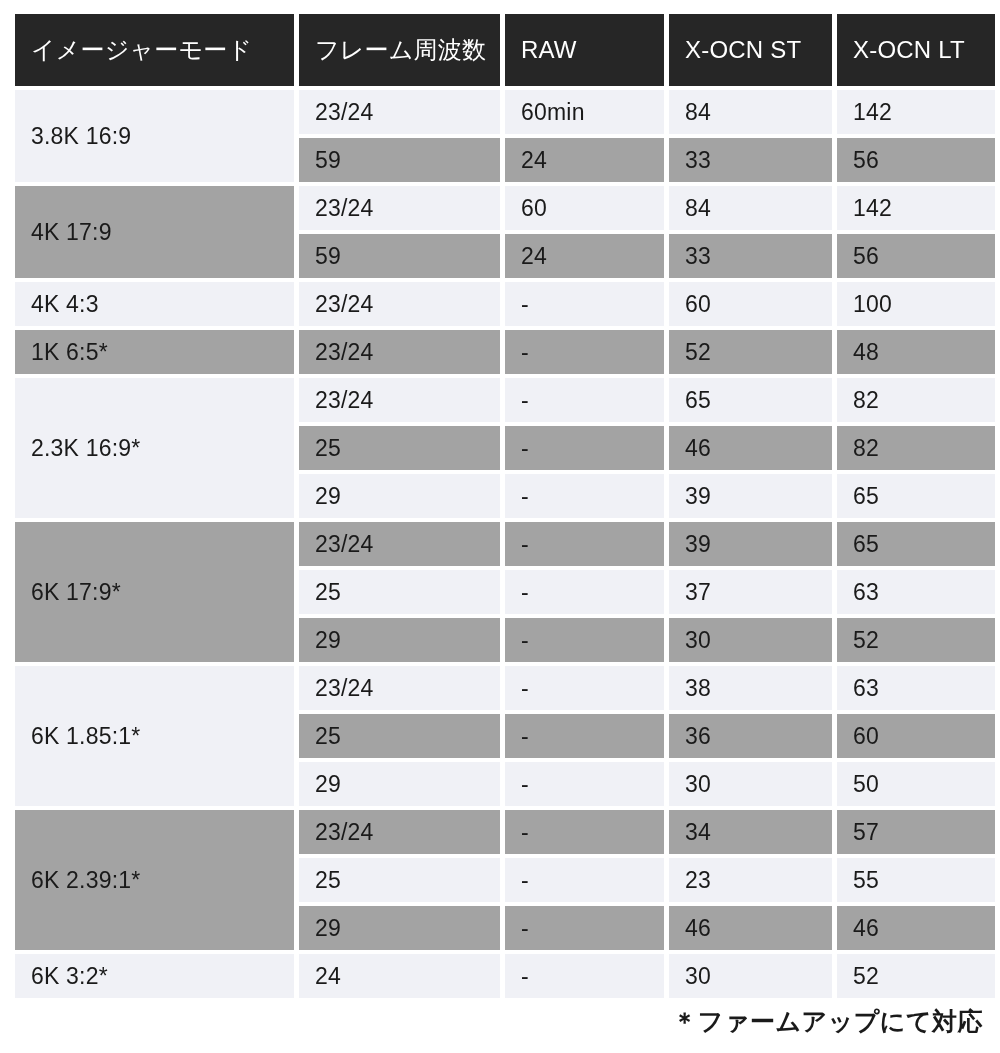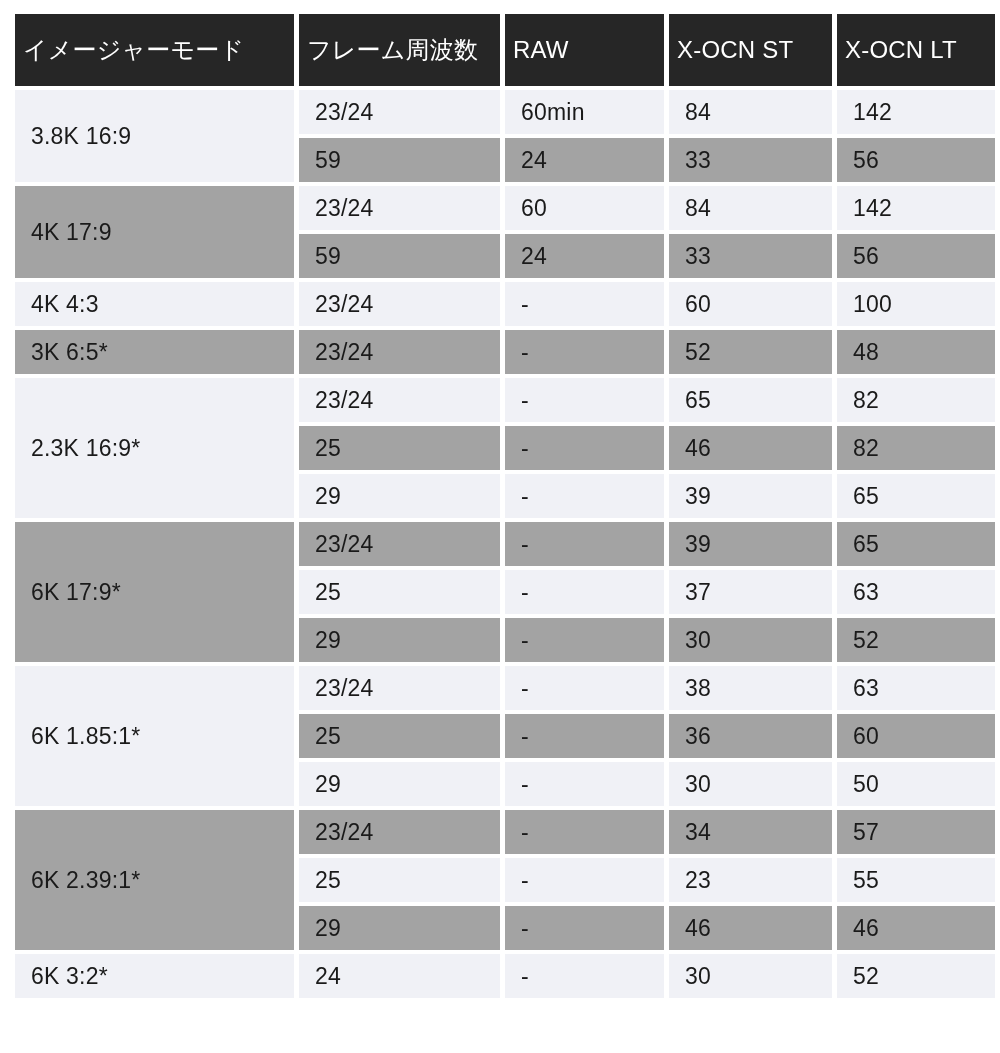--- a/index.html
+++ b/index.html
@@ -38,21 +38,21 @@
   table.spec col.c-raw    { width: 159px; }
   table.spec col.c-st     { width: 163px; }
   table.spec col.c-lt     { width: 158px; }
 
   table.spec th {
     background: #262626;
     color: #ffffff;
     font-weight: normal;
     font-size: 24px;
     text-align: left;
-    padding: 16px 0 16px 8px;
+    padding: 16px 0 16px 16px;
     height: 40px;
     vertical-align: middle;
     letter-spacing: 0.2px;
   }
   table.spec td {
     font-size: 23px;
     text-align: left;
     padding: 0 0 0 16px;
     height: 44px;
     vertical-align: middle;
@@ -126,21 +126,21 @@
             <td class="bg-blue">56</td>
           </tr>
           <tr>
             <td class="mode-cell bg-light" rowspan="1">4K 4:3</td>
             <td class="bg-light">23/24</td>
             <td class="bg-light">-</td>
             <td class="bg-light">60</td>
             <td class="bg-light">100</td>
           </tr>
           <tr>
-            <td class="mode-cell bg-blue" rowspan="1">3K 6:5*</td>
+            <td class="mode-cell bg-blue" rowspan="1">1K 6:5*</td>
             <td class="bg-blue">23/24</td>
             <td class="bg-blue">-</td>
             <td class="bg-blue">52</td>
             <td class="bg-blue">48</td>
           </tr>
           <tr>
             <td class="mode-cell bg-light" rowspan="3">2.3K 16:9*</td>
             <td class="bg-light">23/24</td>
             <td class="bg-light">-</td>
             <td class="bg-light">65</td>
@@ -219,14 +219,15 @@
             <td class="mode-cell bg-light" rowspan="1">6K 3:2*</td>
             <td class="bg-light">24</td>
             <td class="bg-light">-</td>
             <td class="bg-light">30</td>
             <td class="bg-light">52</td>
           </tr>
         </tbody>
     </table>
   </div>
 
+  <div class="footnote">＊ファームアップにて対応</div>
 
 </div>
 
 </body></html>

